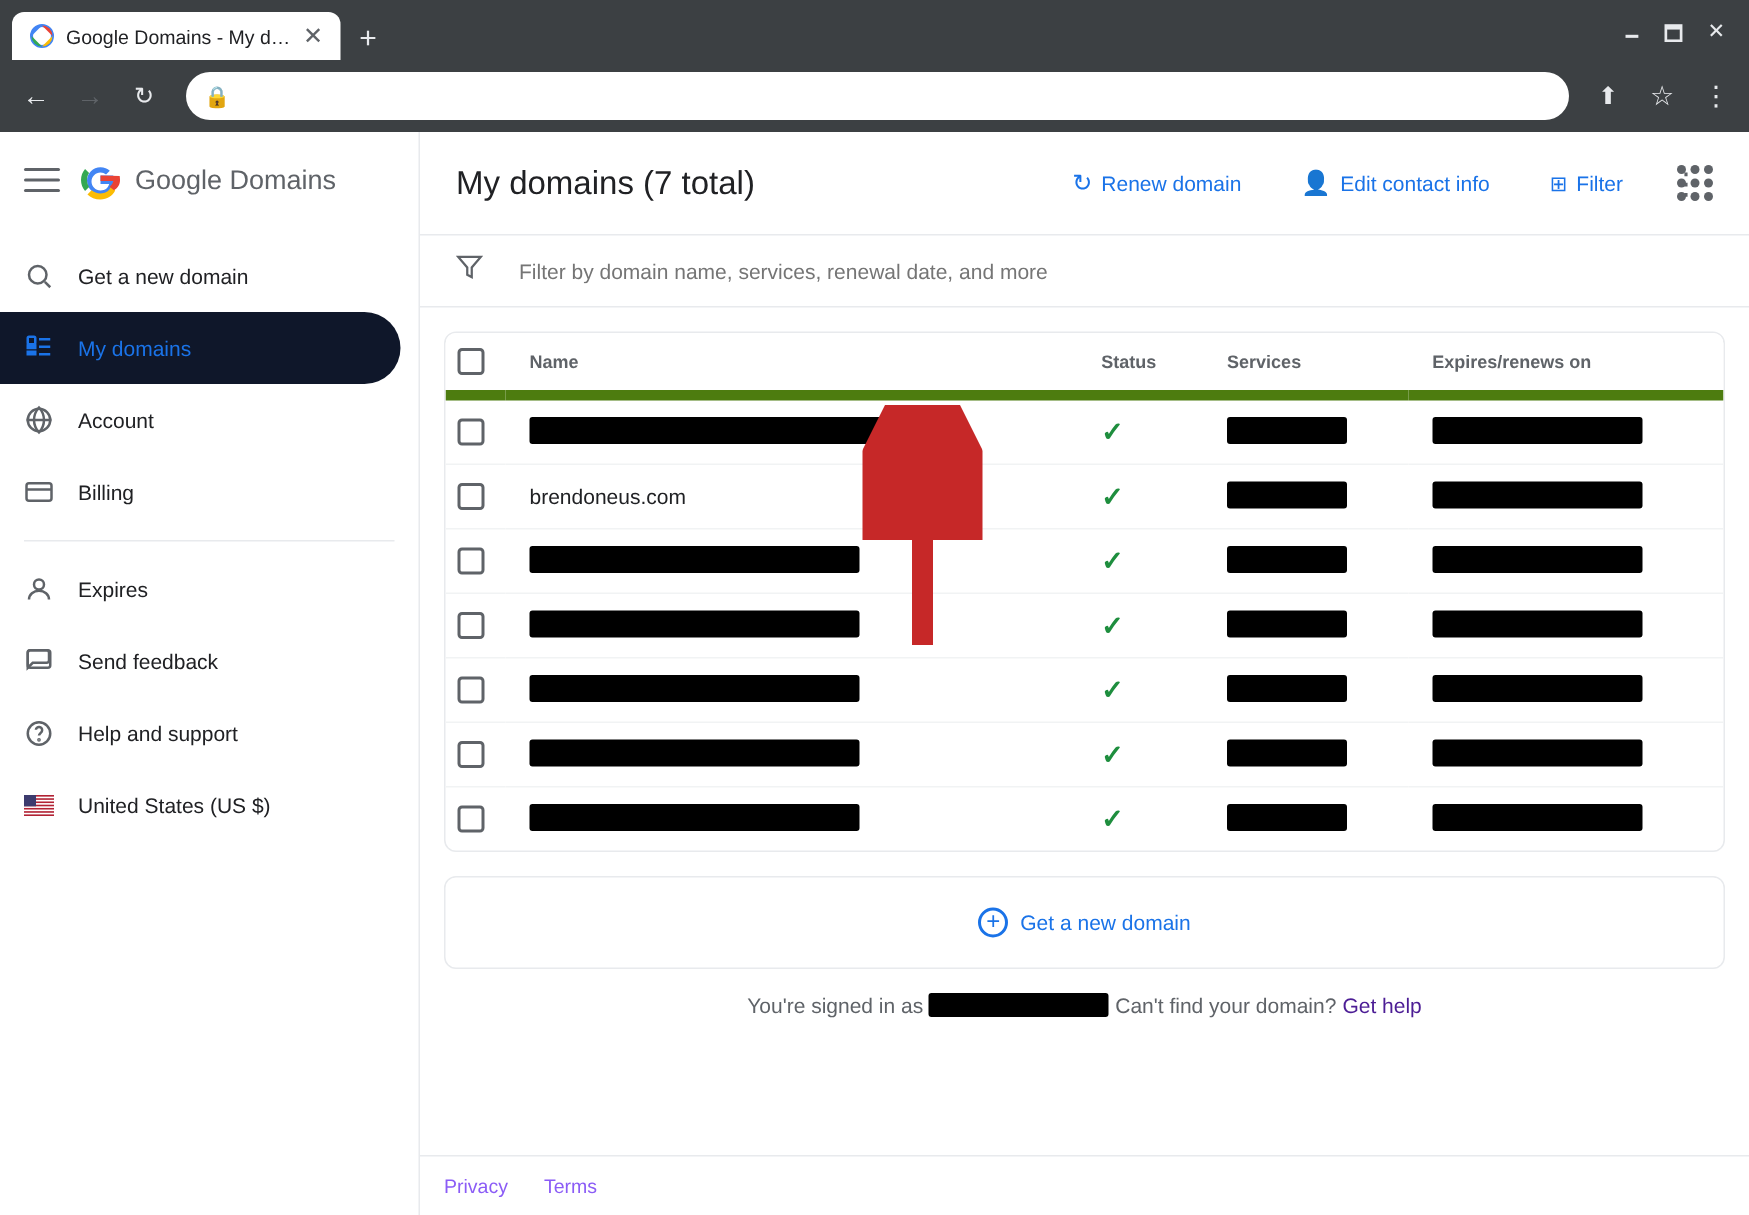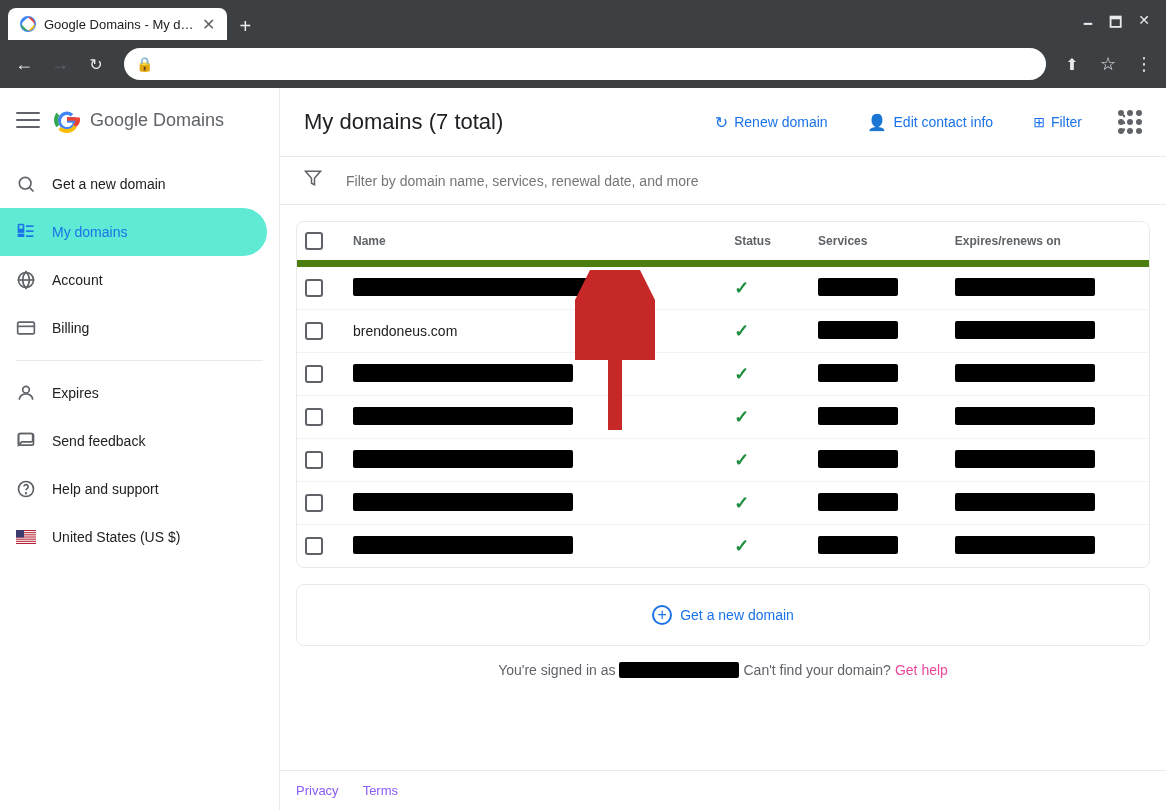--- a/index.html
+++ b/index.html
@@ -169,21 +169,21 @@
       padding: 0 16px;
       height: 48px;
       gap: 16px;
       cursor: pointer;
       border-radius: 0 24px 24px 0;
       margin-right: 12px;
       font-size: 14px;
       color: #202124;
     }
     .nav-item.active {
-      background: #5eead4;
+      background: #0f172a;
       color: #1a73e8;
       font-weight: 500;
     }
     .nav-item.active .nav-icon { color: #1a73e8; }
     .nav-icon {
       width: 20px;
       height: 20px;
       display: flex;
       align-items: center;
       justify-content: center;
@@ -361,21 +361,21 @@
     .signed-in-bar {
       display: flex;
       align-items: center;
       justify-content: center;
       gap: 4px;
       padding: 16px;
       font-size: 14px;
       color: #5f6368;
     }
     .get-help-link {
-      color: #ec4899;
+      color: #4c1d95;
       cursor: pointer;
       text-decoration: none;
     }
 
     
     .app-footer {
       display: flex;
       gap: 24px;
       padding: 12px 16px;
       border-top: 1px solid #e8eaed;

